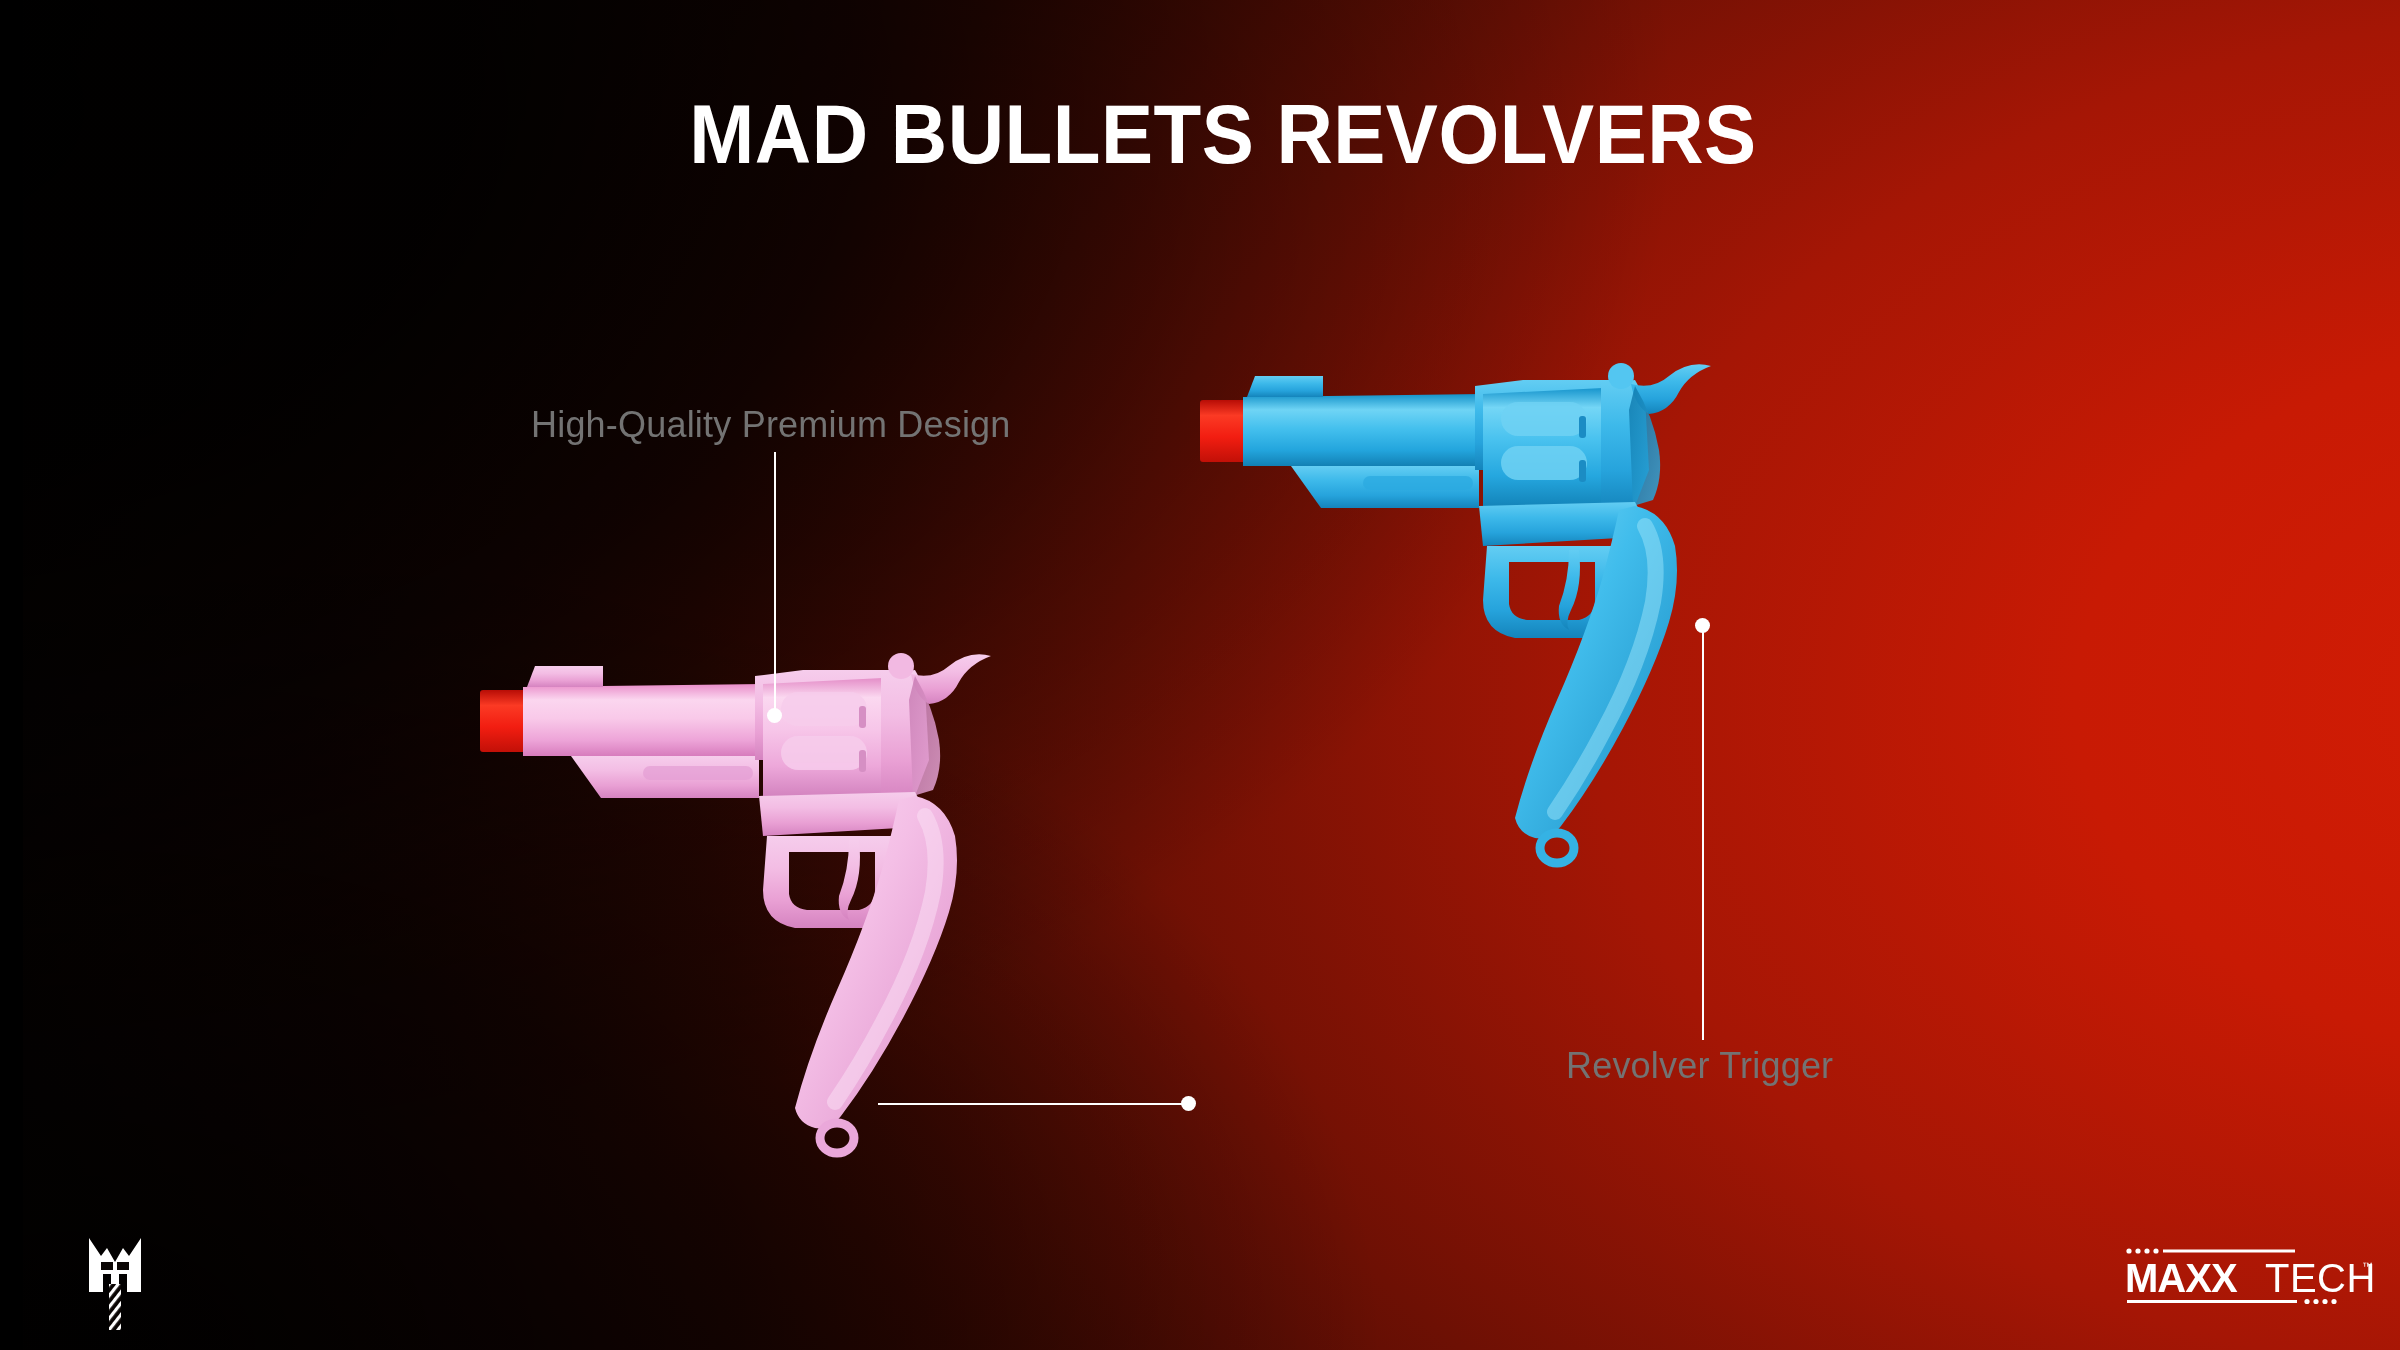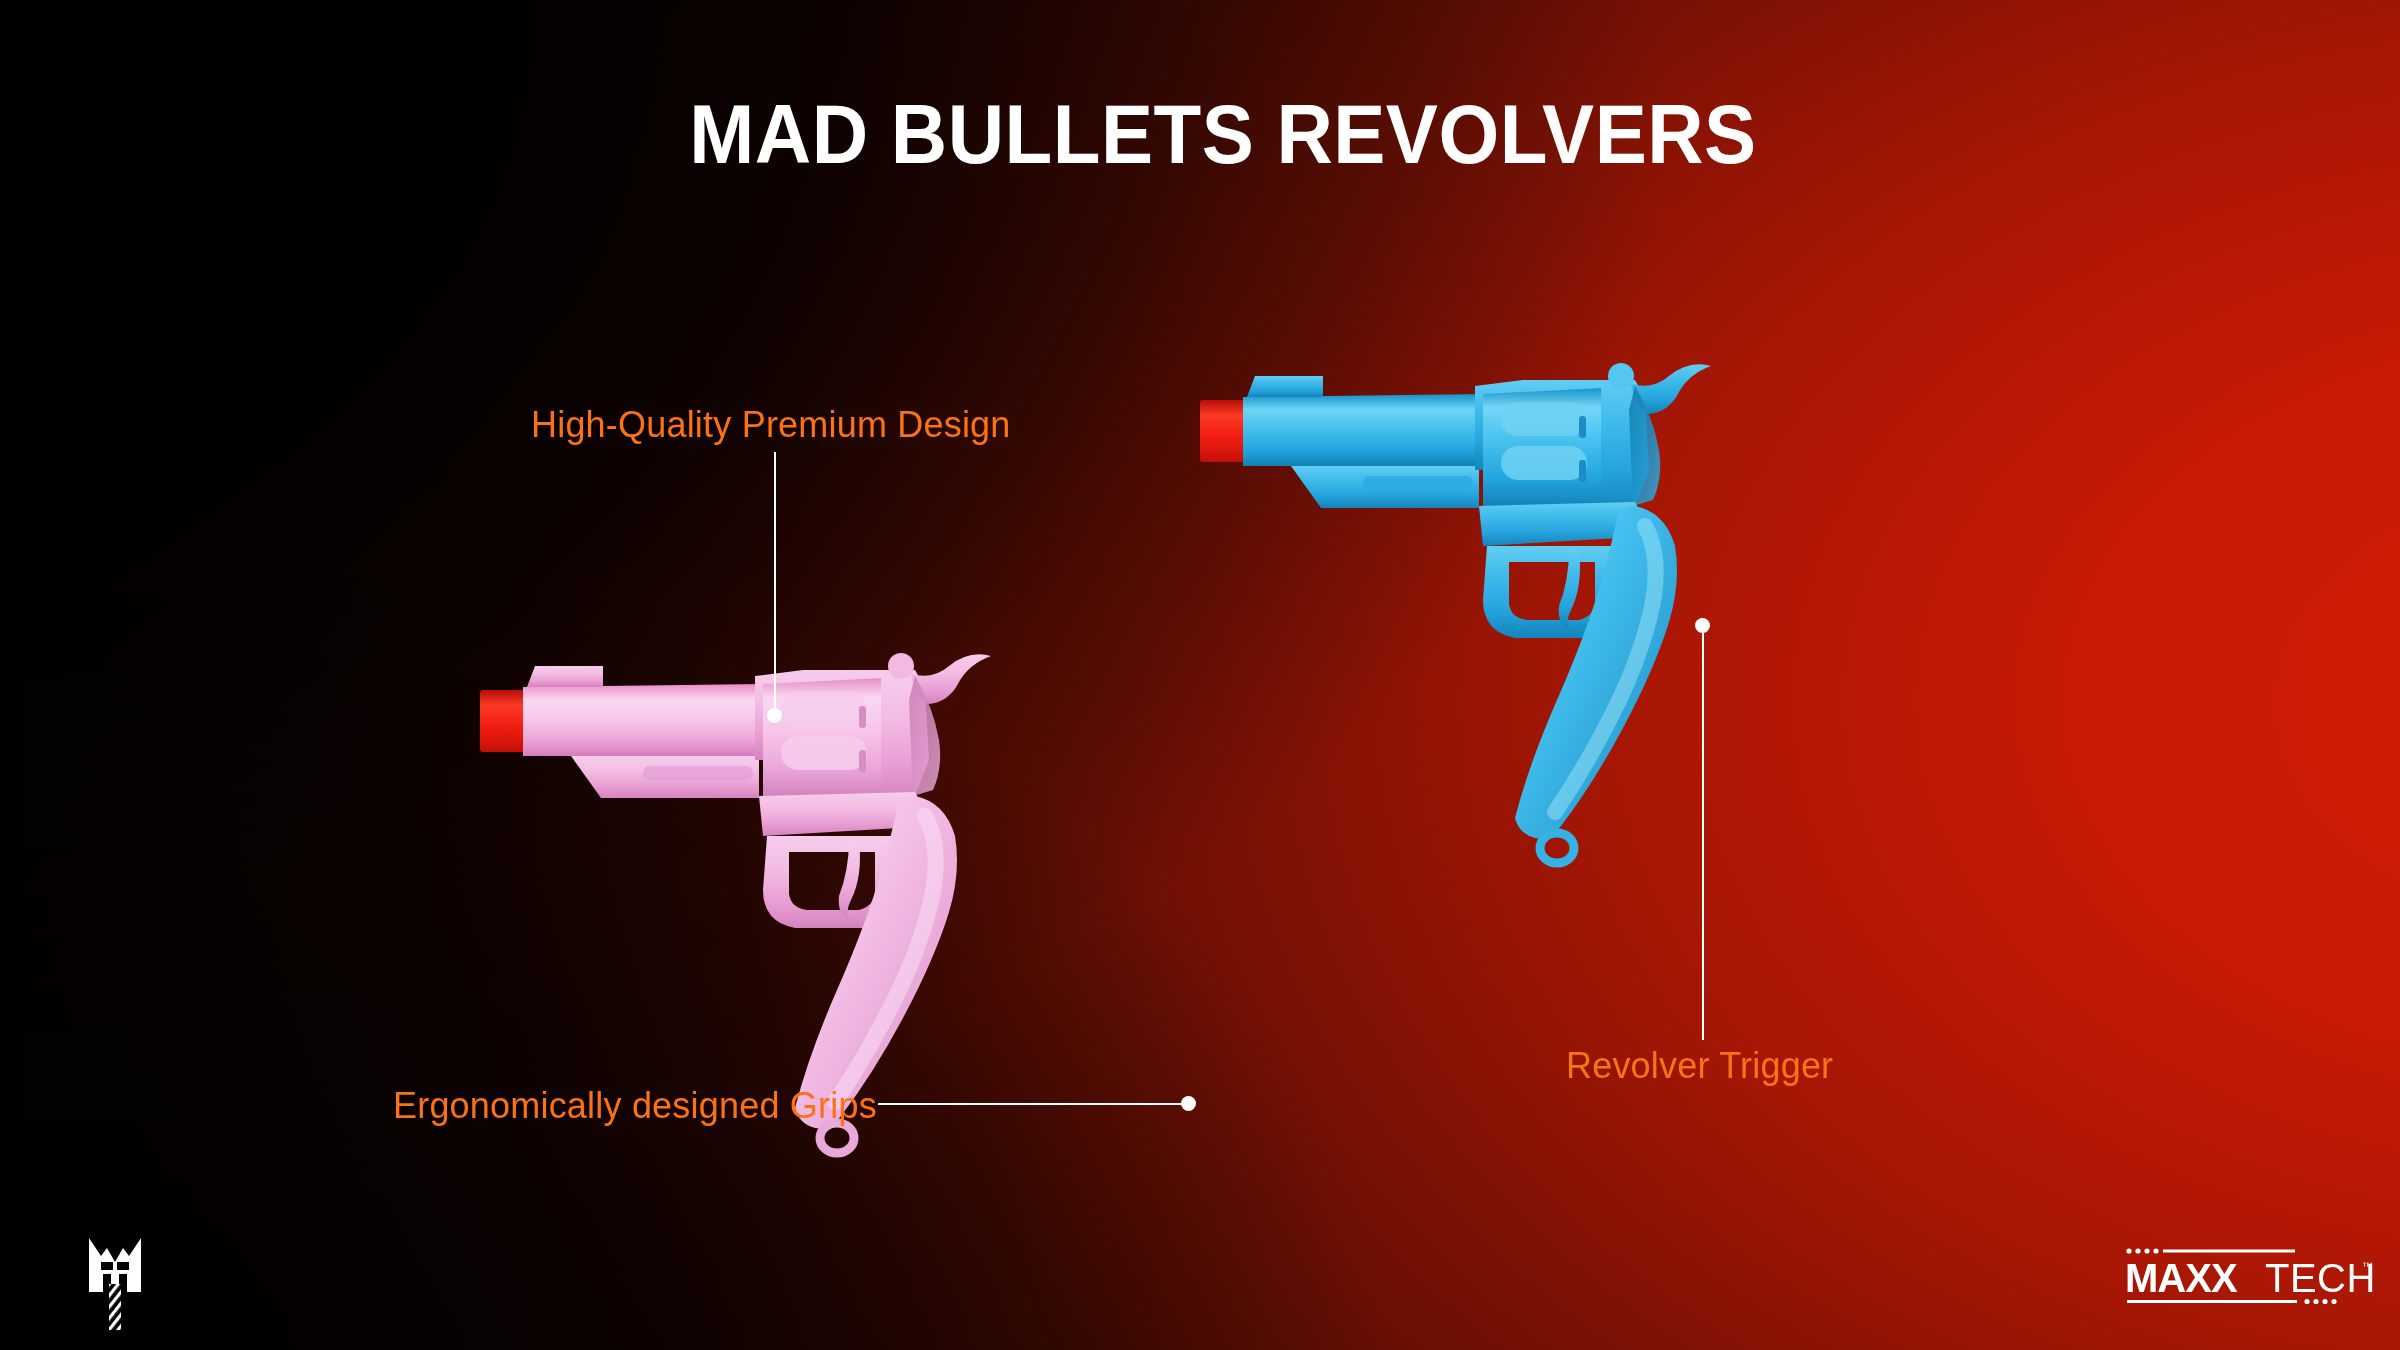--- a/index.html
+++ b/index.html
@@ -33,21 +33,21 @@
   .title{
     position:absolute;left:0;right:0;top:86px;text-align:center;
     color:#ffffff;font-size:84px;font-weight:700;letter-spacing:0.5px;
     font-family:"Liberation Sans",sans-serif;
     transform:scaleX(0.93);transform-origin:center top;
     white-space:nowrap;
   }
 
   
   .label{
-    position:absolute;color:#f97316;font-size:36px;font-weight:400;
+    position:absolute;color:#737373;font-size:36px;font-weight:400;
     white-space:nowrap;font-family:"Liberation Sans",sans-serif;
     letter-spacing:0.2px;
   }
   #label-premium{left:508px;top:404px;}
   #label-grips{left:370px;top:1085px;}
   #label-trigger{left:1543px;top:1045px;text-align:right;}
 
   
   .leader-v{position:absolute;width:2px;background:#ffffff;}
   .leader-h{position:absolute;height:2px;background:#ffffff;}
@@ -230,21 +230,20 @@
     <path d="M452 156 Q482 162 492 196 Q498 232 486 272 Q472 318 440 378 Q410 434 378 476
              Q368 490 352 488 Q336 484 332 468 Q346 414 374 350 Q404 282 420 226 Q430 188 436 160 Z" fill="url(#blGrip)"></path>
     <path d="M462 176 Q478 204 470 252 Q458 312 420 382 Q398 424 372 462" fill="none" stroke="#9ae3fa" stroke-width="16" stroke-linecap="round" opacity="0.5"></path>
     <ellipse cx="374" cy="498" rx="17" ry="15" fill="none" stroke="#35b2e4" stroke-width="9"></ellipse>
   </svg>
 
   <div class="label" id="label-premium">High-Quality Premium Design</div>
   <div class="leader-v" id="leader-premium-line"></div>
   <div class="leader-dot" id="leader-premium-dot"></div>
 
-  <div class="label" id="label-grips">Ergonomically designed Grips</div>
   <div class="leader-h" id="leader-grips-line"></div>
   <div class="leader-dot" id="leader-grips-dot"></div>
 
   <div class="label" id="label-trigger">Revolver Trigger</div>
   <div class="leader-v" id="leader-trigger-line"></div>
   <div class="leader-dot" id="leader-trigger-dot"></div>
 
   <svg id="logo-mark" viewBox="0 0 96 112" xmlns="http://www.w3.org/2000/svg">
     <defs>
       <pattern id="stripes" width="7" height="7" patternUnits="userSpaceOnUse" patternTransform="rotate(38)">

